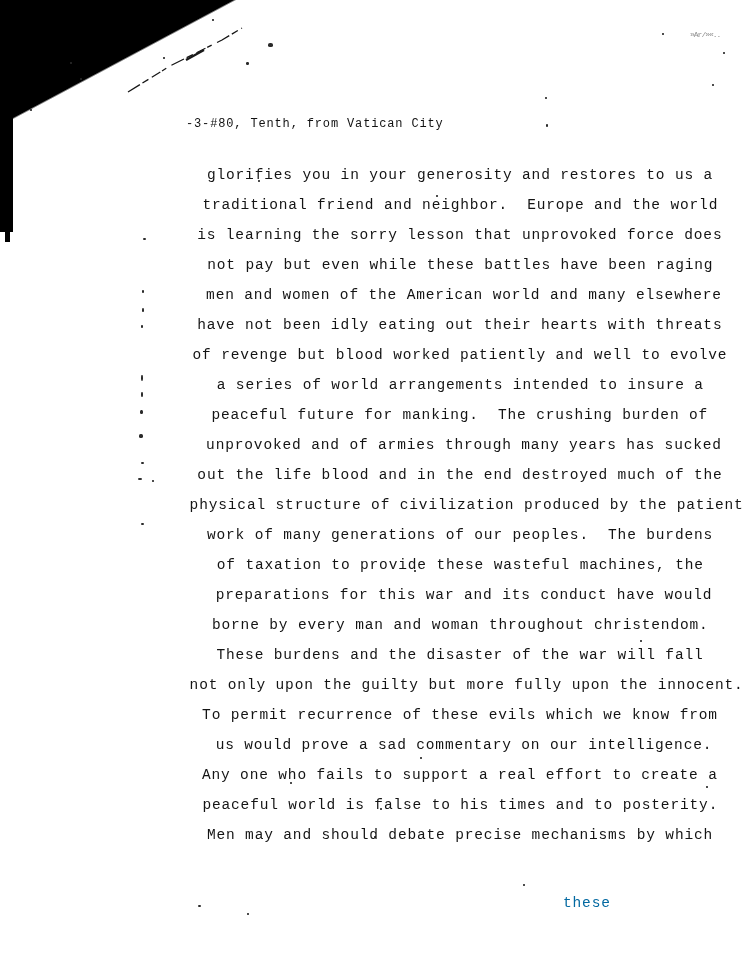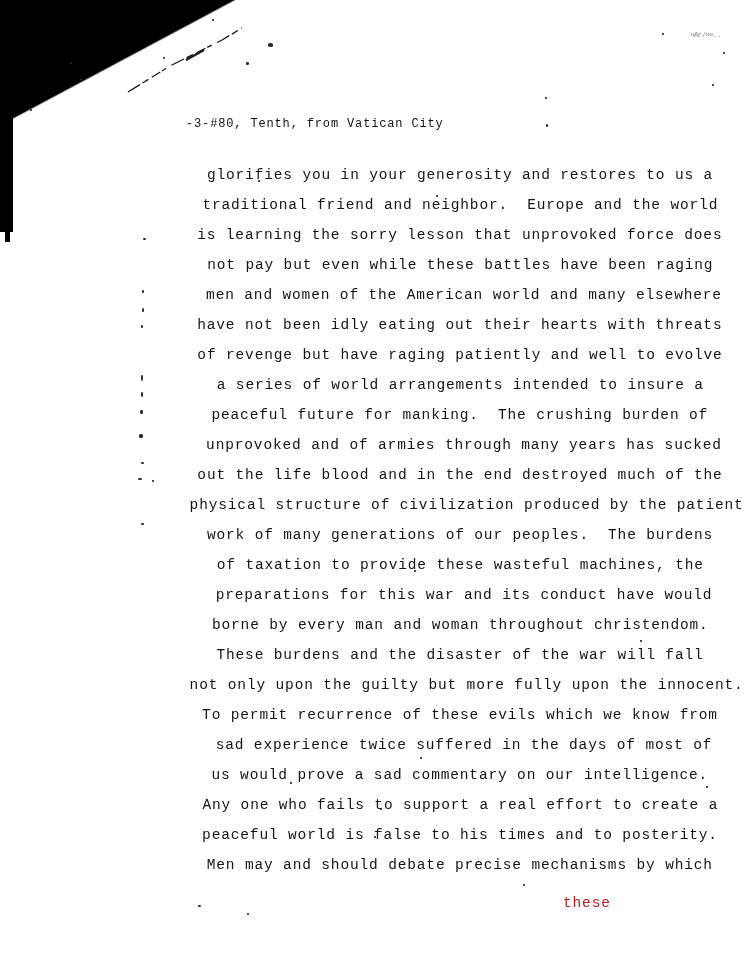--- a/index.html
+++ b/index.html
@@ -125,21 +125,21 @@
   .body-line:nth-child(3n)   { margin-left: -0.4px; }
   .body-line:nth-child(5n)   { margin-left: 8px; }
 
   .trailing-word {
     position: absolute;
     left: 563px;
     top: 893px;
     font-size: 14.5px;
     line-height: 20px;
     letter-spacing: 0.85px;
-    color: #b91c1c;
+    color: #0369a1;
     white-space: pre;
   }
 </style>
 </head>
 <body>
 
 <div class="page">
 
   <div class="corner-fold"></div>
   <div class="edge-strip"></div>
@@ -194,34 +194,33 @@
 
     <div class="header-line">-3-#80, Tenth, from Vatican City</div>
 
     <div class="body-block">
       <div class="body-line">glorifies you in your generosity and restores to us a</div>
       <div class="body-line">traditional friend and neighbor.  Europe and the world</div>
       <div class="body-line">is learning the sorry lesson that unprovoked force does</div>
       <div class="body-line">not pay but even while these battles have been raging</div>
       <div class="body-line">men and women of the American world and many elsewhere</div>
       <div class="body-line">have not been idly eating out their hearts with threats</div>
-      <div class="body-line">of revenge but have raging patiently and well to evolve</div>
+      <div class="body-line">of revenge but blood worked patiently and well to evolve</div>
       <div class="body-line">a series of world arrangements intended to insure a</div>
       <div class="body-line">peaceful future for manking.  The crushing burden of</div>
       <div class="body-line">unprovoked and of armies through many years has sucked</div>
       <div class="body-line">out the life blood and in the end destroyed much of the</div>
       <div class="body-line">physical structure of civilization produced by the patient</div>
       <div class="body-line">work of many generations of our peoples.  The burdens</div>
       <div class="body-line">of taxation to provide these wasteful machines, the</div>
       <div class="body-line">preparations for this war and its conduct have would</div>
       <div class="body-line">borne by every man and woman throughout christendom.</div>
       <div class="body-line">These burdens and the disaster of the war will fall</div>
       <div class="body-line">not only upon the guilty but more fully upon the innocent.</div>
       <div class="body-line">To permit recurrence of these evils which we know from</div>
-      <div class="body-line">sad experience twice suffered in the days of most of</div>
       <div class="body-line">us would prove a sad commentary on our intelligence.</div>
       <div class="body-line">Any one who fails to support a real effort to create a</div>
       <div class="body-line">peaceful world is false to his times and to posterity.</div>
       <div class="body-line">Men may and should debate precise mechanisms by which</div>
     </div>
 
     <div class="trailing-word">these</div>
   </div>
 
 </div>

